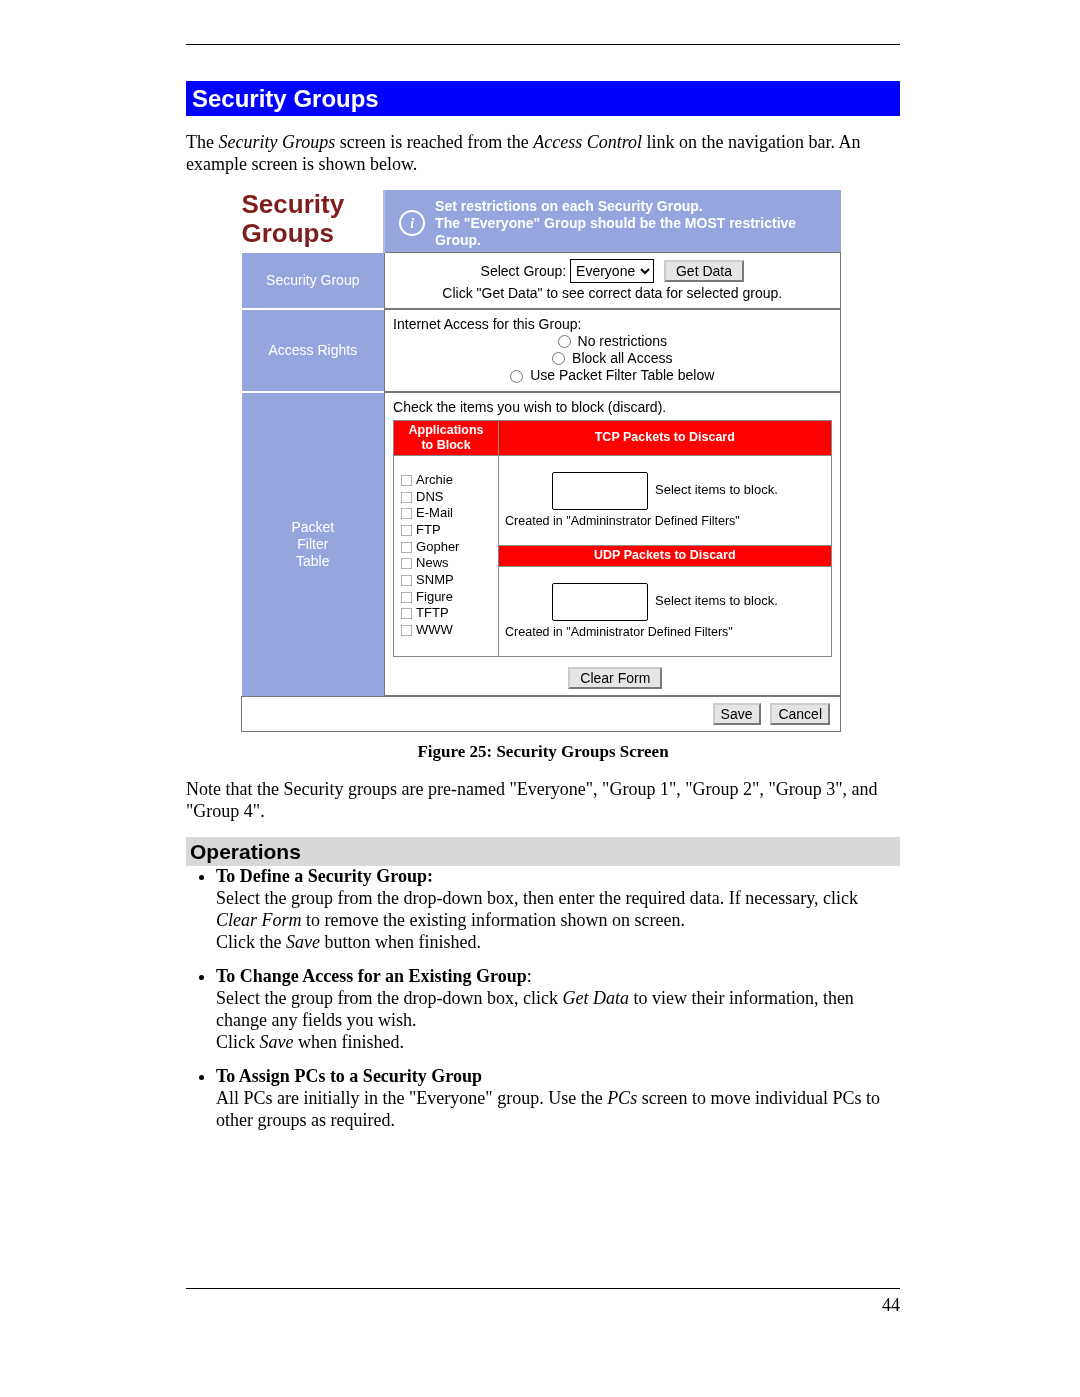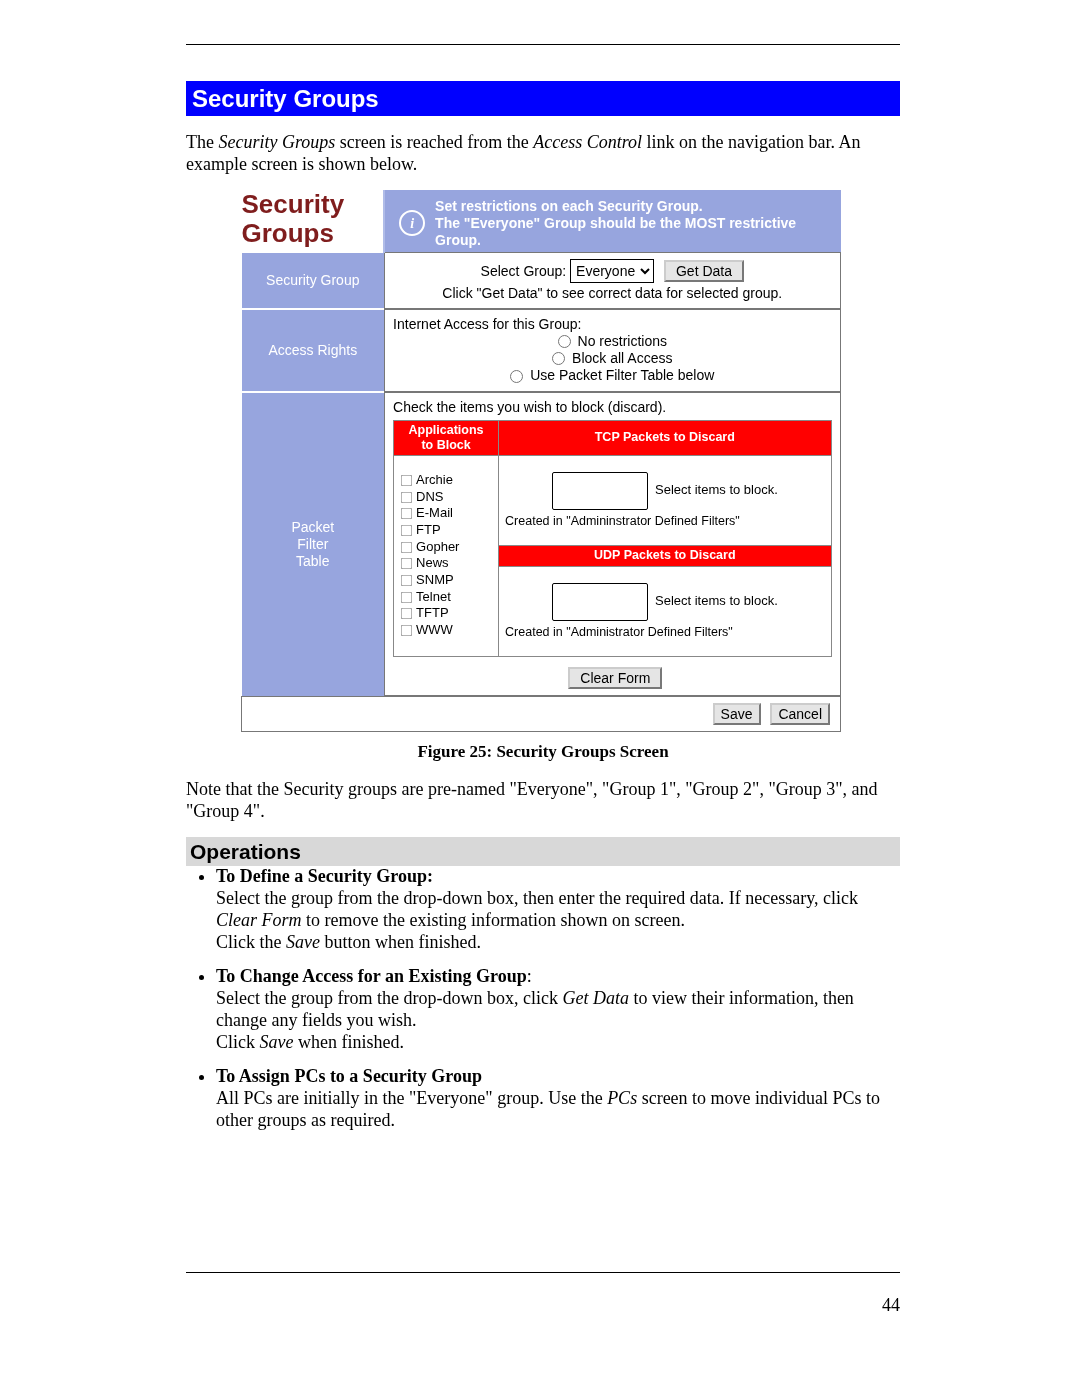--- a/index.html
+++ b/index.html
@@ -27,21 +27,21 @@
     font-family: Arial, Helvetica, sans-serif;
     color: #000;
     margin-bottom: 4px;
   }
   .hr-top { border-top: 1px solid #000; margin-bottom: 36px; }
   .hr-bottom-wrap {
     position: absolute;
     left: 186px; right: 180px; bottom: 80px;
     border-top: 1px solid #000;
     text-align: right;
-    padding-top: 22px;
+    padding-top: 6px;
     font-size: 18px;
   }
   .section-title {
     background: #0000ff;
     color: #fff;
     font-family: Arial, Helvetica, sans-serif;
     font-weight: bold;
     font-size: 24px;
     padding: 3px 6px;
     margin: 0 0 16px 0;
@@ -254,21 +254,21 @@
               </tr>
               <tr>
                 <td class="apps-col" rowspan="3">
                   <label class="chk"><input type="checkbox" style=""><span>Archie</span></label>
                   <label class="chk"><input type="checkbox" style=""><span>DNS</span></label>
                   <label class="chk"><input type="checkbox" style=""><span>E-Mail</span></label>
                   <label class="chk"><input type="checkbox" style=""><span>FTP</span></label>
                   <label class="chk"><input type="checkbox" style=""><span>Gopher</span></label>
                   <label class="chk"><input type="checkbox" style=""><span>News</span></label>
                   <label class="chk"><input type="checkbox" style=""><span>SNMP</span></label>
-                  <label class="chk"><input type="checkbox" style=""><span>Telnet</span></label>
+                  <label class="chk"><input type="checkbox" style=""><span>Figure</span></label>
                   <label class="chk"><input type="checkbox" style=""><span>TFTP</span></label>
                   <label class="chk"><input type="checkbox" style=""><span>WWW</span></label>
                 </td>
                 <td style="text-align:center;">
                   <select multiple="" class="listbox"></select>
                   &nbsp;<span>Select items to block.</span>
                   <div style="text-align:left; font-size:12.5px; margin-top:4px;">Created in "Admininstrator Defined Filters"</div>
                 </td>
               </tr>
               <tr>

